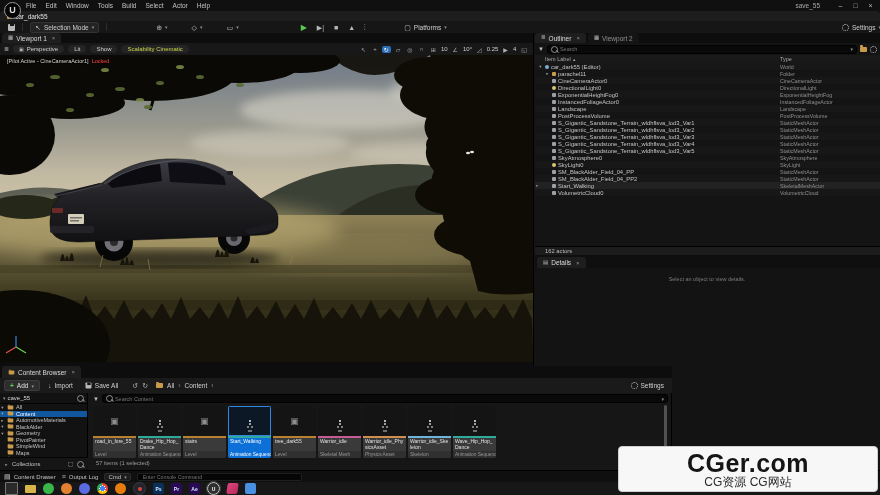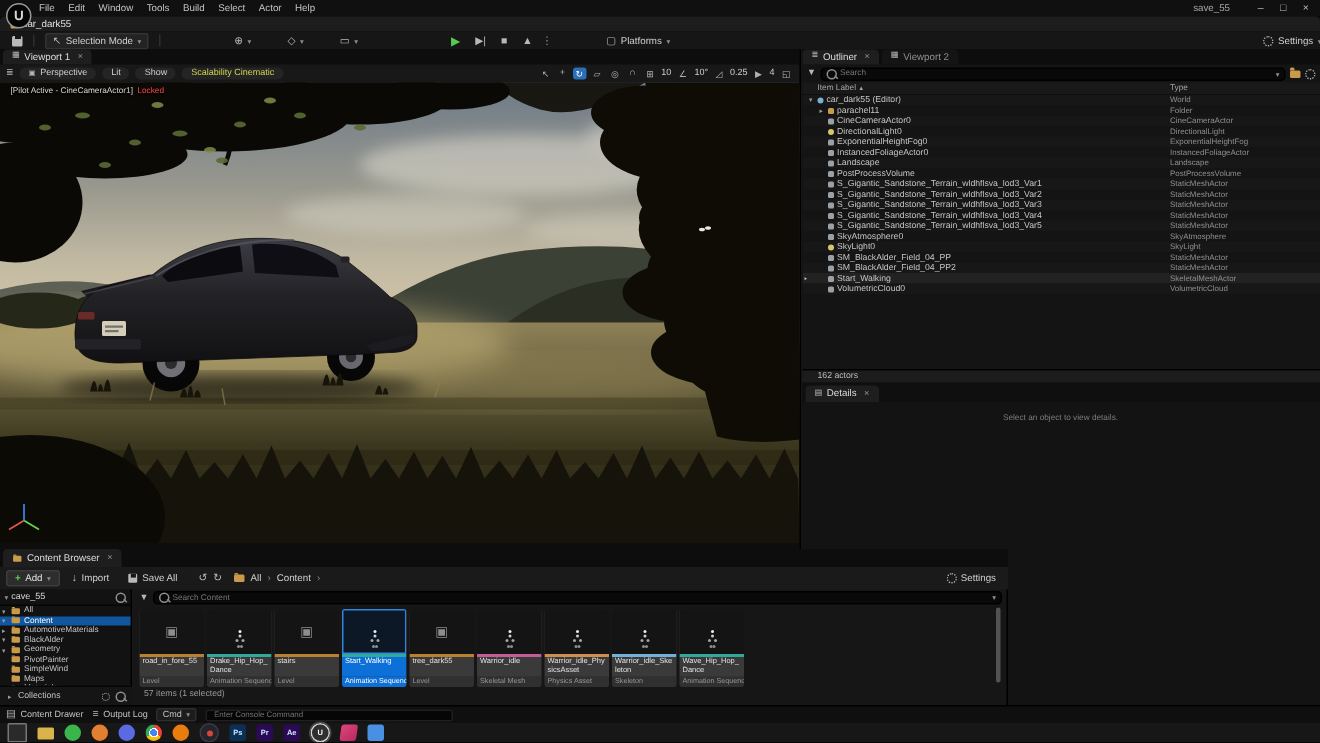--- a/index.html
+++ b/index.html
@@ -821,14 +821,18 @@
         <span class="tblabel">U</span>
       </div>
       <div class="tbi tb-pink">
         <span class="tblabel"></span>
       </div>
       <div class="tbi tb-photos">
         <span class="tblabel"></span>
       </div>
   </div>
 
+  <div class="abs" id="watermark">
+    <div id="wm1">CGer.com</div>
+    <div id="wm2">CG资源 CG网站</div>
+  </div>
 
 </div>
 
 </body></html>

